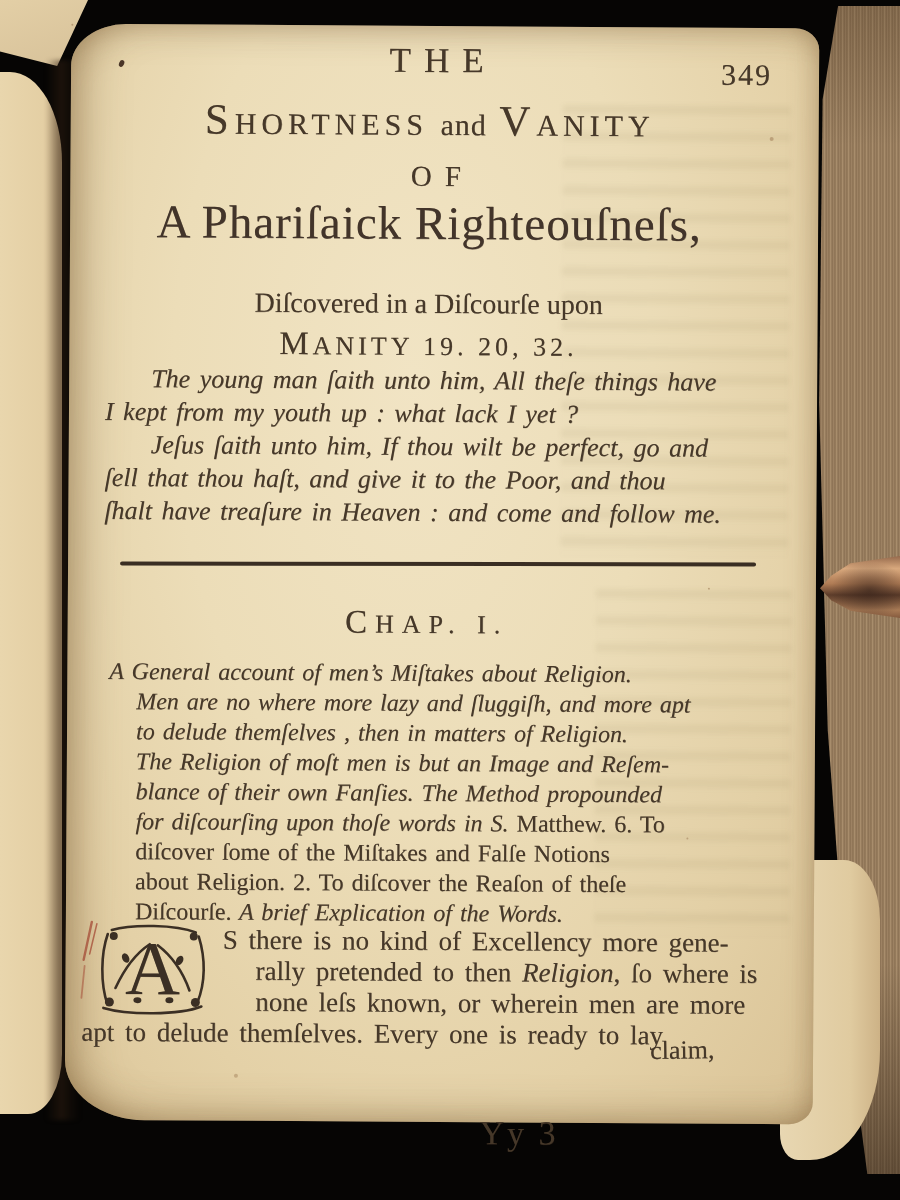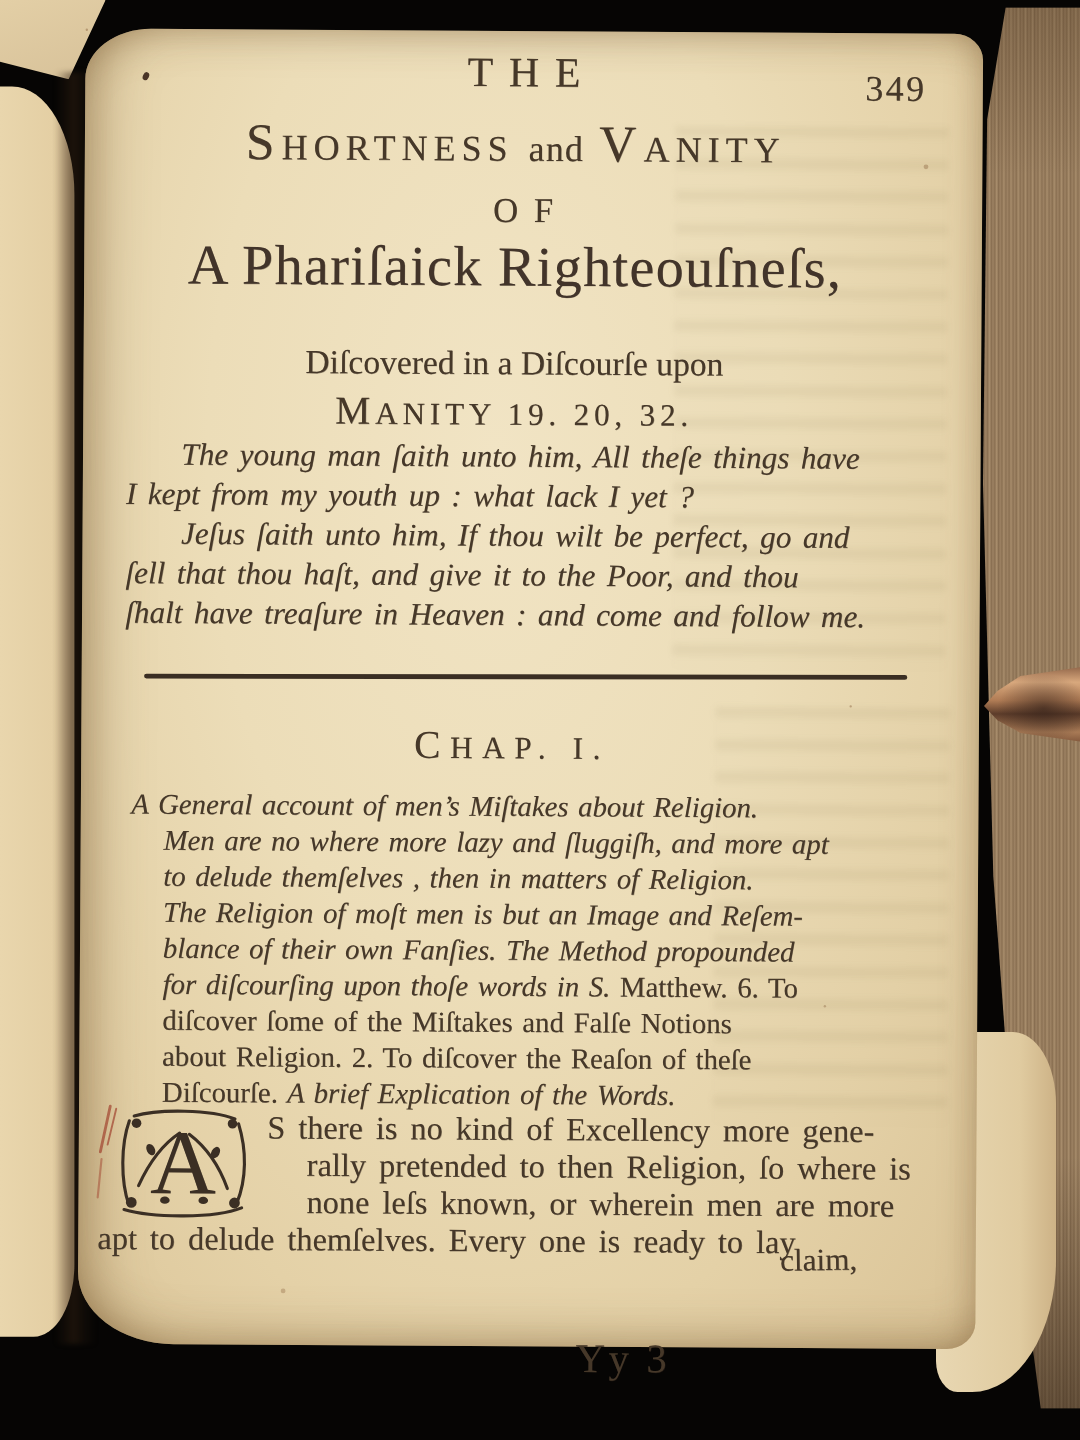--- a/index.html
+++ b/index.html
@@ -105,21 +105,21 @@
   .argument{position:absolute;left:42px;top:632px;width:668px;
     font-style:italic;font-size:24px;line-height:30px;word-spacing:2px;}
   .argument .line{display:block;padding-left:27px;}
   .argument .first{padding-left:0;}
   .argument .rom{font-style:normal;}
   .body-block{position:absolute;left:16px;top:900px;width:690px;
     font-size:27px;line-height:31px;word-spacing:4px;}
   .body-block .l1{display:block;padding-left:141px;}
   .body-block .l23{display:block;padding-left:174px;}
   .body-block .l4{display:block;padding-left:0;}
-  .body-block .ital{}
+  .body-block .ital{font-style:italic;}
   .dropcap{position:absolute;left:30px;top:898px;width:114px;height:94px;}
   .sig{position:absolute;left:415px;top:1076px;font-size:34px;letter-spacing:3px;margin-top:12px;}
   .catchword{position:absolute;left:585px;top:1008px;font-size:26px;transform:rotate(-1.2deg);}
 </style>
 </head>
 <body>
 
 <div class="leaf-corner"></div>
 <div class="facing-page"></div>
 <div class="gutter-shadow"></div>

